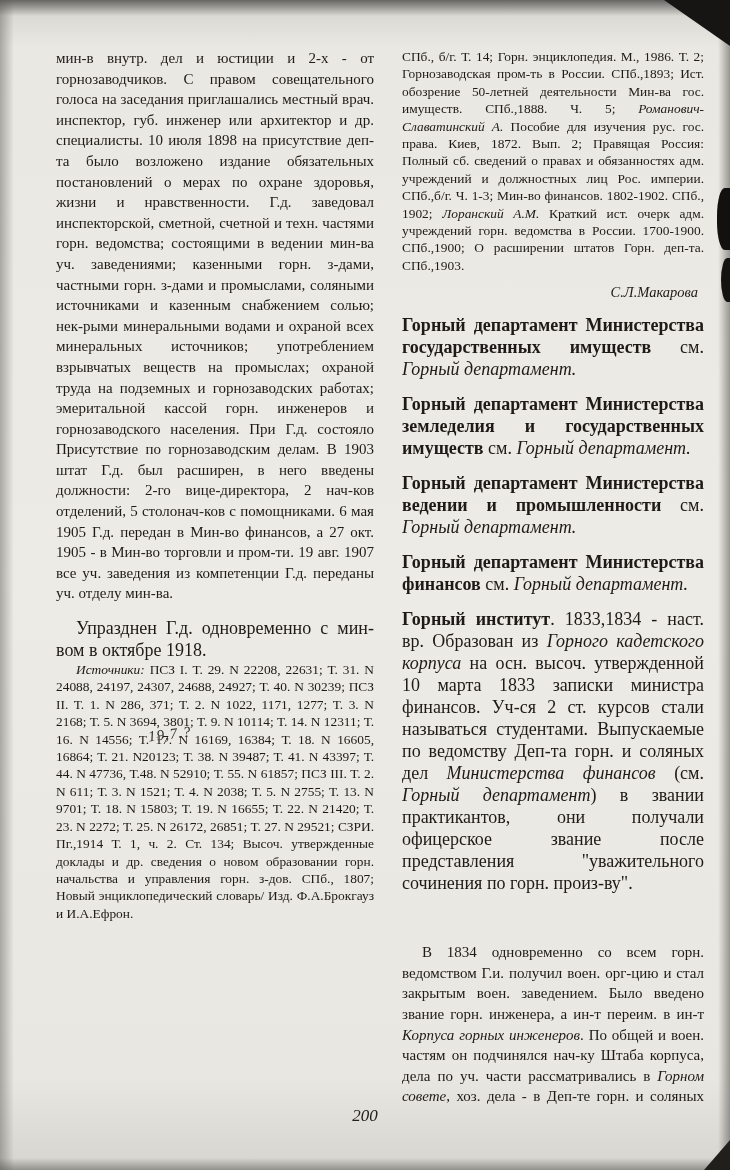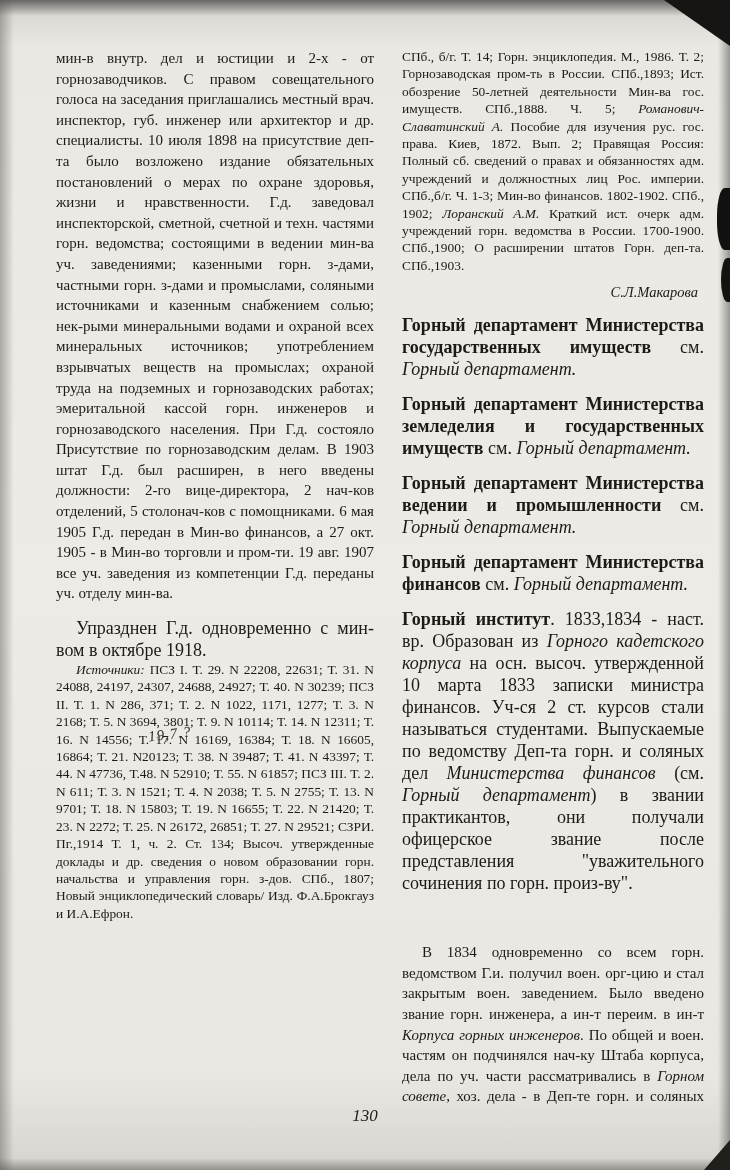--- a/index.html
+++ b/index.html
@@ -90,14 +90,14 @@
         <p class="para entry"><span class="b">Горный департамент Министерства государственных имуществ</span><span> см. </span><span class="i">Горный департамент.</span></p>
         <p class="para entry"><span class="b">Горный департамент Министерства земледелия и государственных имуществ</span><span> см. </span><span class="i">Горный департамент.</span></p>
         <p class="para entry"><span class="b">Горный департамент Министерства ведении и промышленности</span><span> см. </span><span class="i">Горный департамент.</span></p>
         <p class="para entry"><span class="b">Горный департамент Министерства финансов</span><span> см. </span><span class="i">Горный департамент.</span></p>
         <p class="para entry"><span class="b">Горный институт</span><span>. 1833,1834 - наст. вр. Образован из </span><span class="i">Горного кадетского корпуса</span><span> на осн. высоч. утвержденной 10 марта 1833 записки министра финансов. Уч-ся 2 ст. курсов стали называться студентами. Выпускаемые по ведомству Деп-та горн. и соляных дел </span><span class="i">Министерства финансов</span><span> (см. </span><span class="i">Горный департамент</span><span>) в звании практикантов, они получали офицерское звание после представления "уважительного сочинения по горн. произ-ву".</span></p>
         <p class="para body indent"><span>В 1834 одновременно со всем горн. ведомством Г.и. получил воен. орг-цию и стал закрытым воен. заведением. Было введено звание горн. инженера, а ин-т переим. в ин-т </span><span class="i">Корпуса горных инженеров</span><span>. По общей и воен. частям он подчинялся нач-ку Штаба корпуса, дела по уч. части рассматривались в </span><span class="i">Горном совете</span><span>, хоз. дела - в Деп-те горн. и соляных дел, где ревизовались</span></p>
       </div>
   </div>
 
   <div class="handwriting">19,7.?</div>
-  <div class="page-number">130</div>
+  <div class="page-number">200</div>
 </div>
 
 </body></html>

